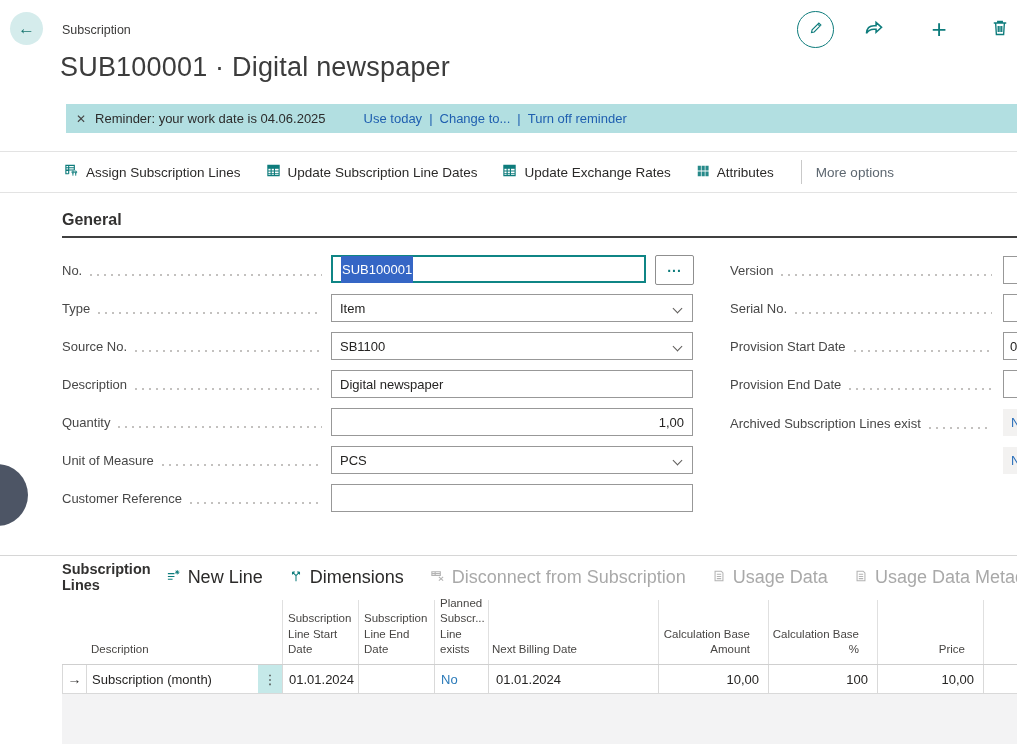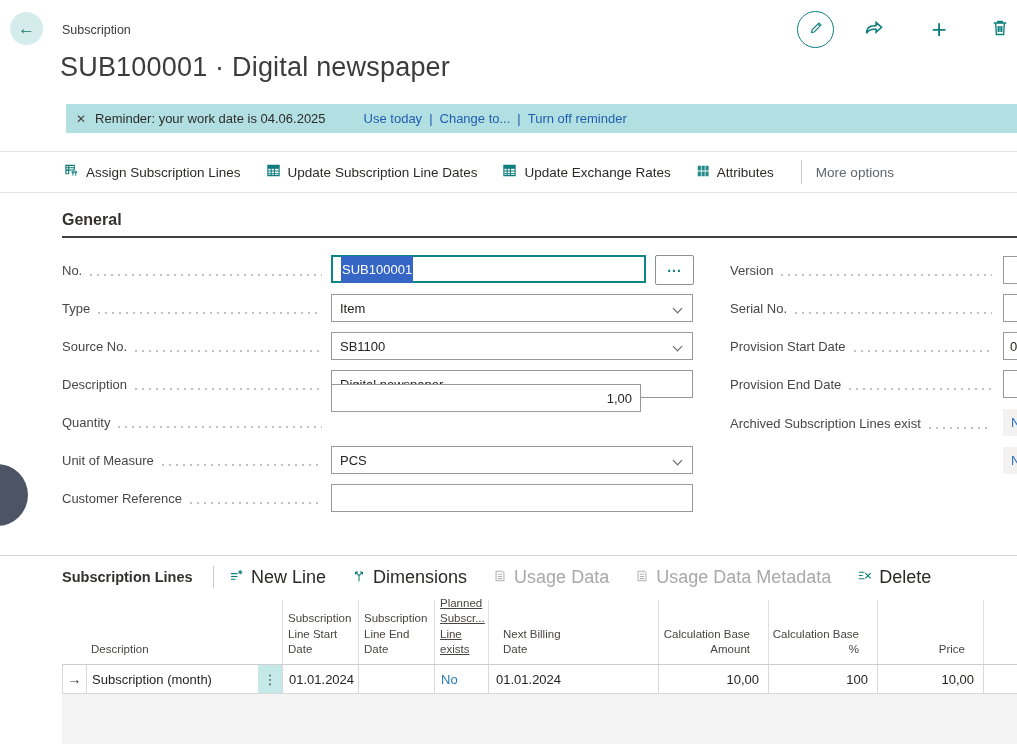--- a/index.html
+++ b/index.html
@@ -238,21 +238,21 @@
     <span class="fdots"></span>
   </div>
   <div class="ctl" style="left:331px; top:370px; width:362px;">
     <span>Digital newspaper</span>
   </div>
 
   <div class="frow" style="left:62px; top:408px; width:268px;">
     <span class="flabel">Quantity</span>
     <span class="fdots"></span>
   </div>
-  <div class="ctl num" style="left:331px; top:384px; width:310px;text-align:center;">
+  <div class="ctl num" style="left:331px; top:408px; width:362px;text-align:center;">
     <span>1,00</span>
   </div>
 
   <div class="frow" style="left:62px; top:446px; width:268px;">
     <span class="flabel">Unit of Measure</span>
     <span class="fdots"></span>
   </div>
   <div class="ctl" style="left:331px; top:446px; width:362px;">
     <span>PCS</span>
     <span class="chev"></span>
@@ -329,20 +329,29 @@
 
     <div class="lt-item">
       <span>
         <svg width="14" height="14" viewBox="0 0 16 16" fill="none" stroke="currentColor" stroke-width="1.2">
           <path d="M8 14V7.5M8 7.5L4 3.5M8 7.5l4-4M4 3.5h2.8M4 3.5v2.8M12 3.5H9.2M12 3.5v2.8"></path>
         </svg>
       </span>
       <span>Dimensions</span>
     </div>
 
+    <div class="lt-item disabled">
+      <span>
+        <svg width="15" height="15" viewBox="0 0 16 16" fill="none" stroke="currentColor" stroke-width="1.2">
+          <path d="M2 4h9v4H2zM2 6h9M5.5 4v4"></path>
+          <path d="M9.5 9.5l4.5 4M14 9.5l-4.5 4"></path>
+        </svg>
+      </span>
+      <span>Disconnect from Subscription</span>
+    </div>
 
     <div class="lt-item disabled">
       <span>
         <svg width="14" height="14" viewBox="0 0 16 16" fill="none" stroke="currentColor" stroke-width="1.2">
           <path d="M3.5 2.5h7l2 2v9h-9zM5.5 6h5M5.5 8.5h5M5.5 11h5"></path>
         </svg>
       </span>
       <span>Usage Data</span>
     </div>
 
@@ -368,24 +377,24 @@
 
   <div class="th-cell" style="left:86px; width:196px; padding-left:5px;">
     <span>Description</span>
   </div>
   <div class="th-cell" style="left:358px; width:76px; padding-left:6px;">
     <span>Subscription Line End Date</span>
   </div>
   <div class="th-cell" style="left:282px; width:76px; padding-left:6px;">
     <span>Subscription Line Start Date</span>
   </div>
-  <div class="th-cell" style="left:434px; width:54px; padding-left:6px;text-decoration:underline;">
+  <div class="th-cell" style="left:434px; width:54px; padding-left:6px;">
     <span>Planned Subscr... Line exists</span>
   </div>
-  <div class="th-cell" style="left:488px; width:90px; padding-left:15px;">
+  <div class="th-cell" style="left:488px; width:90px; padding-left:4px;">
     <span>Next Billing Date</span>
   </div>
   <div class="th-cell right" style="left:658px; width:101px; padding-right:9px;">
     <span>Calculation Base Amount</span>
   </div>
   <div class="th-cell right" style="left:768px; width:100px; padding-right:9px;">
     <span>Calculation Base %</span>
   </div>
   <div class="th-cell right" style="left:877px; width:97px; padding-right:9px;">
     <span>Price</span>

